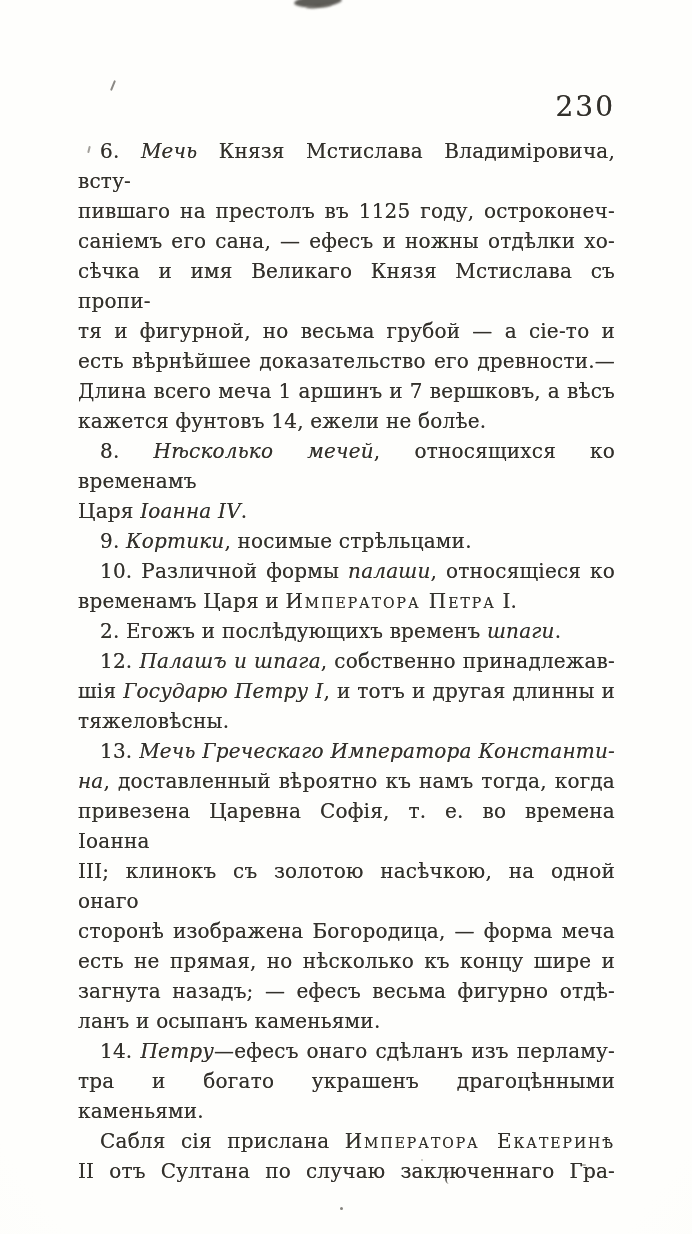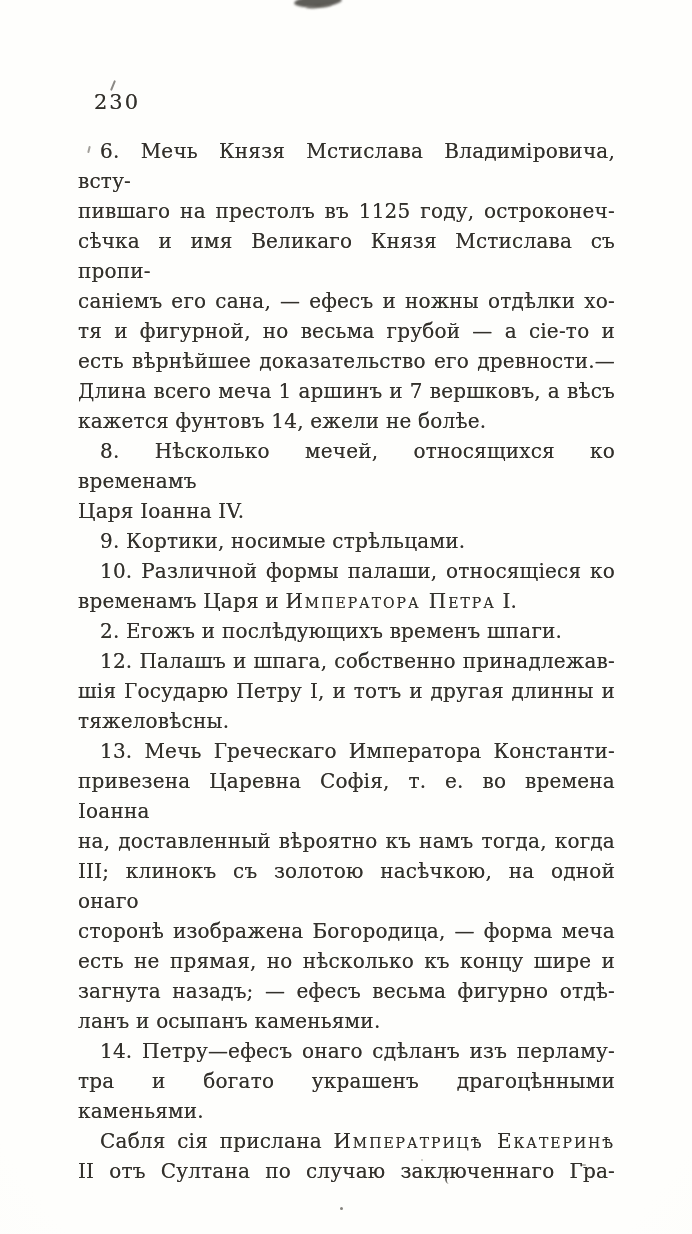--- a/index.html
+++ b/index.html
@@ -13,24 +13,24 @@
     height: 1234px;
     background:
       radial-gradient(ellipse 120% 110% at 50% 45%, #fefefc 60%, #fafaf6 92%, #f6f6f1 100%);
     font-family: "DejaVu Serif", "Liberation Serif", serif;
     color: #32302b;
     overflow: hidden;
   }
   .pagenum {
     position: absolute;
     top: 90px;
-    left: 94px;
+    left: 78px;
     width: 537px;
-    text-align: left;
-    font-size: 21px;
+    text-align: right;
+    font-size: 28px;
     letter-spacing: 2px;
     text-shadow: 0 0 0.5px rgba(50,46,40,0.65);
   }
   .text-block {
     position: absolute;
     top: 136px;
     left: 78px;
     width: 537px;
     font-size: 20px;
     line-height: 30px;
@@ -39,21 +39,21 @@
   }
   .para { margin: 0; }
   .line {
     text-align: justify;
     text-align-last: justify;
     white-space: normal;
   }
   .line.last { text-align-last: left; }
   .line.first { text-indent: 22px; }
   .rm { font-style: normal; }
-  .it { }
+  .it { font-style: italic; }
   .sc { font-variant-caps: small-caps; letter-spacing: 2px; margin-top: 28px; }
 
   
   .speck { position: absolute; pointer-events: none; }
   .smudge-top {
     left: 294px; top: -4px; width: 48px; height: 11px;
     background: #43413c;
     border-radius: 50%;
     transform: rotate(-4deg);
     filter: blur(1.1px);
@@ -114,22 +114,22 @@
   <div class="speck dot-bottom-left"></div>
   <div class="speck dash-bottom-right"></div>
   <div class="speck dot-faint-mid"></div>
 
   <div class="pagenum">230</div>
 
   <div class="text-block">
       <div class="para">
         <div class="line first"><span class="rm">6. </span><span class="it">Мечь</span><span class="rm"> Князя Мстислава Владиміровича, всту-</span></div>
         <div class="line"><span class="rm">пившаго на престолъ въ 1125 году, остроконеч-</span></div>
+        <div class="line"><span class="rm">саніемъ его сана, — ефесъ и ножны отдѣлки хо-</span></div>
         <div class="line"><span class="rm">сѣчка и имя Великаго Князя Мстислава съ пропи-</span></div>
-        <div class="line"><span class="rm">саніемъ его сана, — ефесъ и ножны отдѣлки хо-</span></div>
         <div class="line"><span class="rm">тя и фигурной, но весьма грубой — а сіе-то и</span></div>
         <div class="line"><span class="rm">есть вѣрнѣйшее доказательство его древности.—</span></div>
         <div class="line"><span class="rm">Длина всего меча 1 аршинъ и 7 вершковъ, а вѣсъ</span></div>
         <div class="line last"><span class="rm">кажется фунтовъ 14, ежели не болѣе.</span></div>
       </div>
       <div class="para">
         <div class="line first"><span class="rm">8. </span><span class="it">Нѣсколько мечей</span><span class="rm">, относящихся ко временамъ</span></div>
         <div class="line last"><span class="rm">Царя </span><span class="it">Іоанна IV</span><span class="rm">.</span></div>
       </div>
       <div class="para">
@@ -142,31 +142,31 @@
       <div class="para">
         <div class="line first last"><span class="rm">2. Егожъ и послѣдующихъ временъ </span><span class="it">шпаги</span><span class="rm">.</span></div>
       </div>
       <div class="para">
         <div class="line first"><span class="rm">12. </span><span class="it">Палашъ и шпага</span><span class="rm">, собственно принадлежав-</span></div>
         <div class="line"><span class="rm">шія </span><span class="it">Государю Петру I</span><span class="rm">, и тотъ и другая длинны и</span></div>
         <div class="line last"><span class="rm">тяжеловѣсны.</span></div>
       </div>
       <div class="para">
         <div class="line first"><span class="rm">13. </span><span class="it">Мечь Греческаго Императора Константи-</span></div>
+        <div class="line"><span class="it">на</span><span class="rm">, доставленный вѣроятно къ намъ тогда, когда</span></div>
         <div class="line"><span class="rm">привезена Царевна Софія, т. е. во времена Іоанна</span></div>
-        <div class="line"><span class="it">на</span><span class="rm">, доставленный вѣроятно къ намъ тогда, когда</span></div>
         <div class="line"><span class="rm">III; клинокъ съ золотою насѣчкою, на одной онаго</span></div>
         <div class="line"><span class="rm">сторонѣ изображена Богородица, — форма меча</span></div>
         <div class="line"><span class="rm">есть не прямая, но нѣсколько къ концу шире и</span></div>
         <div class="line"><span class="rm">загнута назадъ; — ефесъ весьма фигурно отдѣ-</span></div>
         <div class="line last"><span class="rm">ланъ и осыпанъ каменьями.</span></div>
       </div>
       <div class="para">
         <div class="line first"><span class="rm">14. </span><span class="it">Петру</span><span class="rm">—ефесъ онаго сдѣланъ изъ перламу-</span></div>
         <div class="line last"><span class="rm">тра и богато украшенъ драгоцѣнными каменьями.</span></div>
       </div>
       <div class="para">
-        <div class="line first"><span class="rm">Сабля сія прислана </span><span class="sc">Императрицѣ Екатеринѣ</span></div>
+        <div class="line first"><span class="rm">Сабля сія прислана </span><span class="sc">Императора Екатеринѣ</span></div>
         <div class="line"><span class="rm">II отъ Султана по случаю заключеннаго Гра-</span></div>
       </div>
     </div>
 
 </div>
 
 </body></html>

